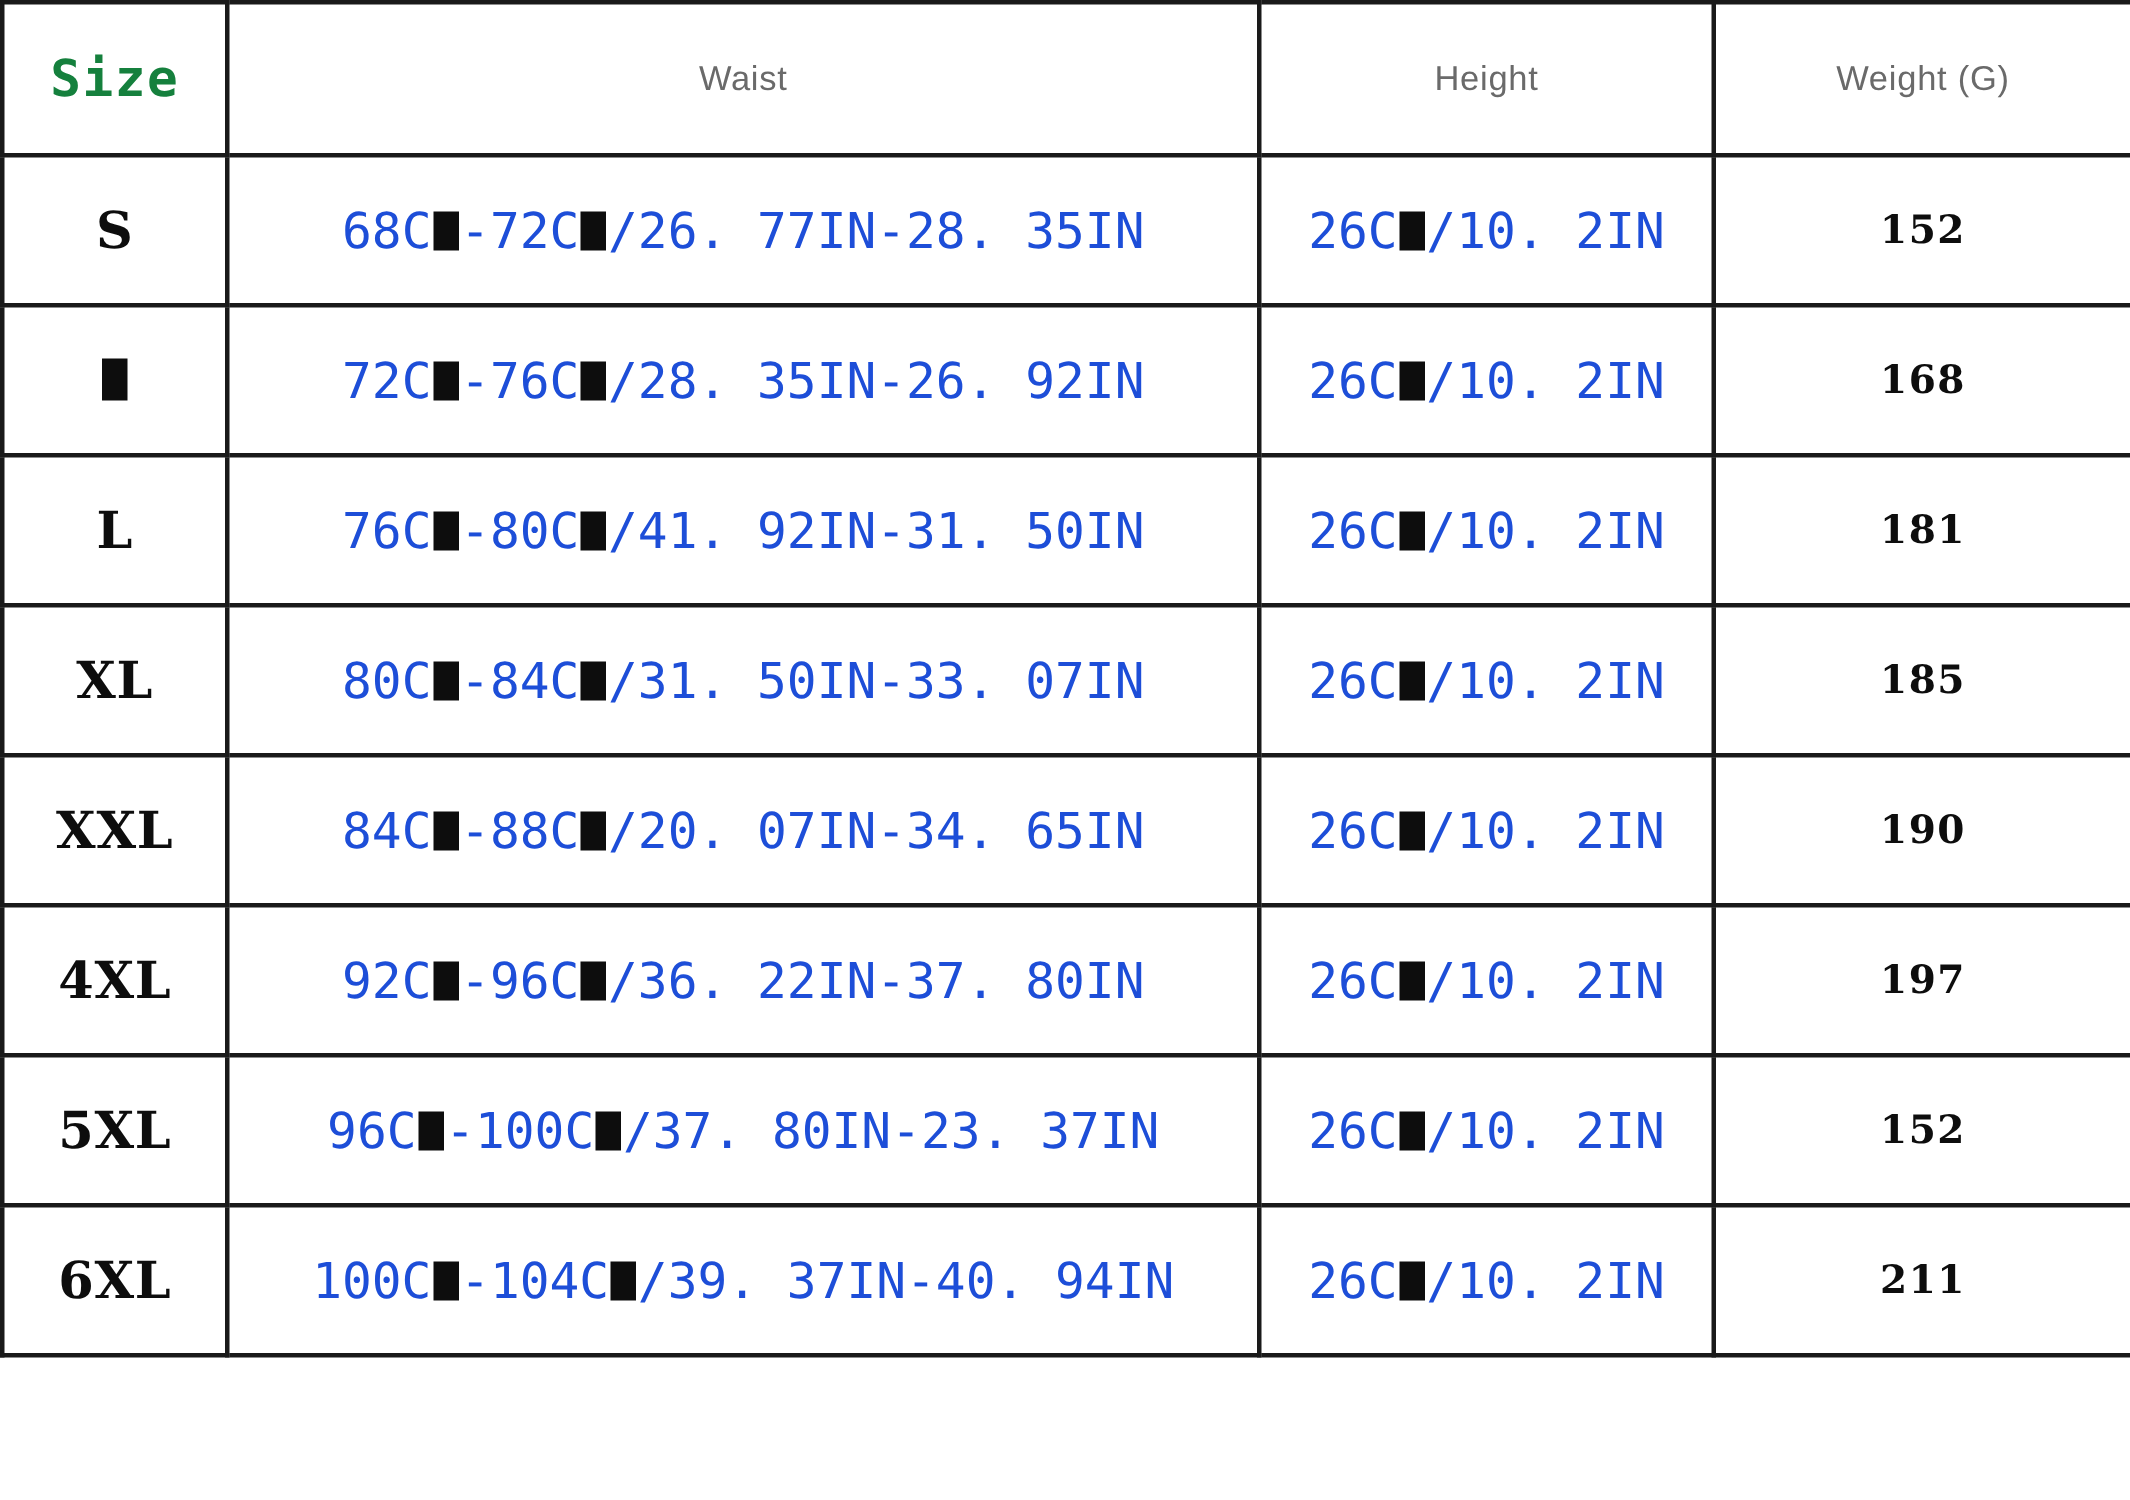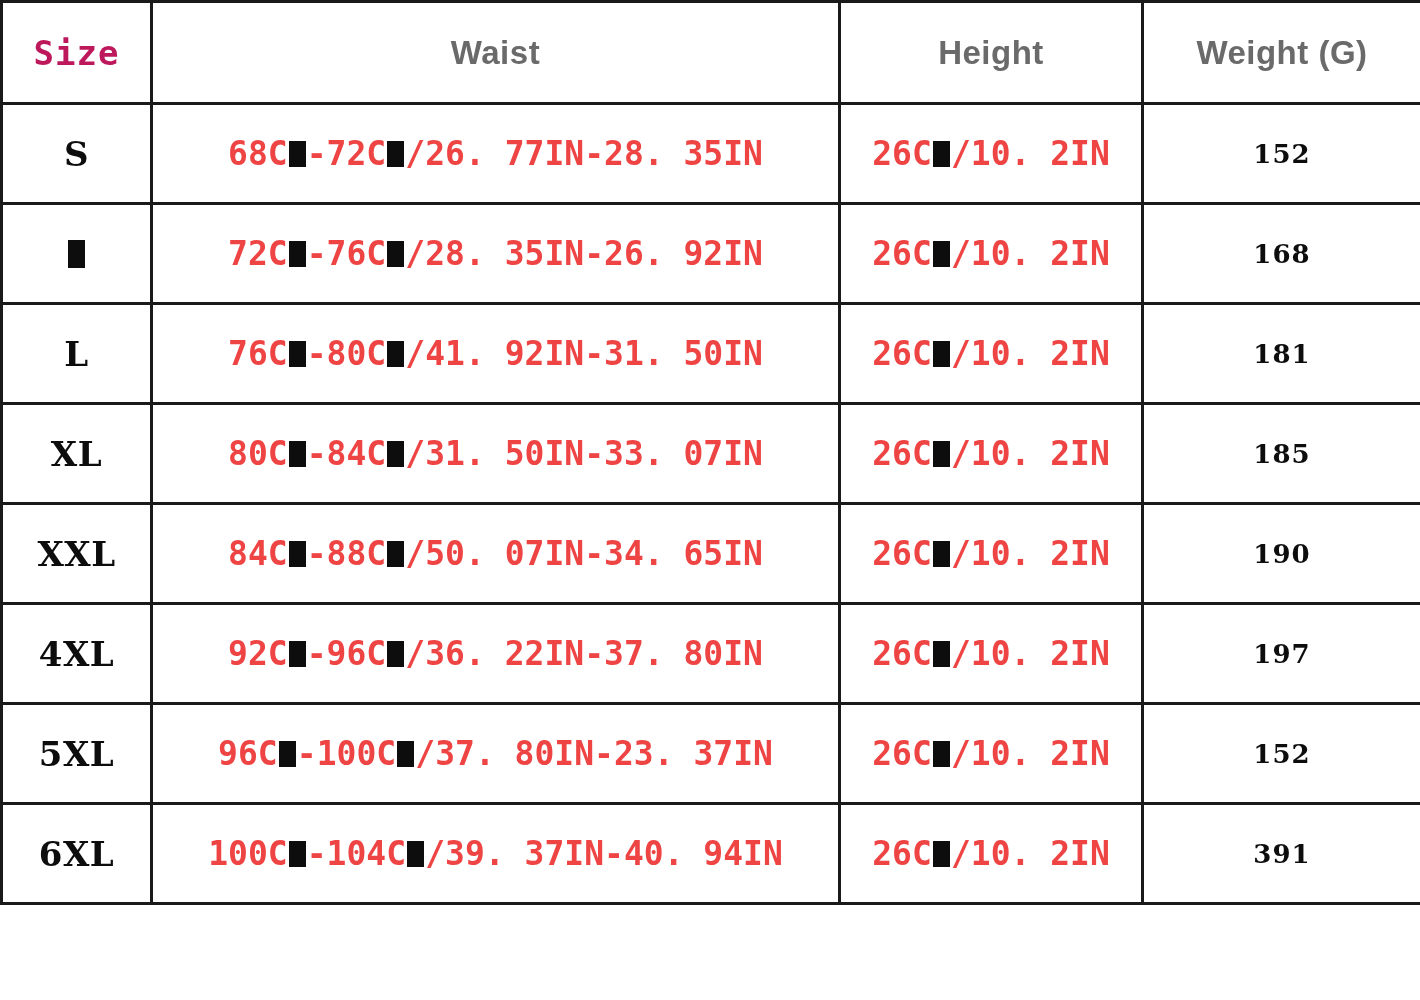--- a/index.html
+++ b/index.html
@@ -41,46 +41,46 @@
   .col-height { width: 303px; }
   .col-weight { width: 279px; }
 
   
   thead tr { height: 102px; }
 
   .hdr-mono {
     font-family: "DejaVu Sans Mono", "Liberation Mono", monospace;
     font-weight: 700;
     font-size: 34px;
-    color: #be185d;
+    color: #15803d;
     letter-spacing: 1px;
   }
   .hdr-sans {
     font-family: "Liberation Sans", sans-serif;
-    font-weight: 700;
-    font-size: 33px;
+    font-weight: 400;
+    font-size: 23px;
     color: #6a6a6a;
     letter-spacing: 0.5px;
   }
 
   
   tbody tr { height: 100px; }
 
   .cell-size {
     font-family: "DejaVu Serif", "Liberation Serif", serif;
     font-weight: 700;
     font-size: 34px;
     color: #0d0d0d;
     letter-spacing: 0.5px;
   }
   .cell-mono {
     font-family: "DejaVu Sans Mono", "Liberation Mono", monospace;
-    font-weight: 700;
+    font-weight: 400;
     font-size: 33px;
-    color: #ef4444;
+    color: #1d4ed8;
     letter-spacing: 0px;
     white-space: nowrap;
   }
   .cell-weight {
     font-family: "DejaVu Serif", "Liberation Serif", serif;
     font-weight: 700;
     font-size: 26px;
     color: #0d0d0d;
     letter-spacing: 1px;
   }
@@ -135,36 +135,36 @@
         <td class="cell-weight"><span>181</span></td>
       </tr>
       <tr>
         <td class="cell-size"><span>XL</span></td>
         <td class="cell-mono"><span>80C</span><span class="tofu"></span><span>-84C</span><span class="tofu"></span><span>/31. 50IN-33. 07IN</span></td>
         <td class="cell-mono"><span>26C</span><span class="tofu"></span><span>/10. 2IN</span></td>
         <td class="cell-weight"><span>185</span></td>
       </tr>
       <tr>
         <td class="cell-size"><span>XXL</span></td>
-        <td class="cell-mono"><span>84C</span><span class="tofu"></span><span>-88C</span><span class="tofu"></span><span>/50. 07IN-34. 65IN</span></td>
+        <td class="cell-mono"><span>84C</span><span class="tofu"></span><span>-88C</span><span class="tofu"></span><span>/20. 07IN-34. 65IN</span></td>
         <td class="cell-mono"><span>26C</span><span class="tofu"></span><span>/10. 2IN</span></td>
         <td class="cell-weight"><span>190</span></td>
       </tr>
       <tr>
         <td class="cell-size"><span>4XL</span></td>
         <td class="cell-mono"><span>92C</span><span class="tofu"></span><span>-96C</span><span class="tofu"></span><span>/36. 22IN-37. 80IN</span></td>
         <td class="cell-mono"><span>26C</span><span class="tofu"></span><span>/10. 2IN</span></td>
         <td class="cell-weight"><span>197</span></td>
       </tr>
       <tr>
         <td class="cell-size"><span>5XL</span></td>
         <td class="cell-mono"><span>96C</span><span class="tofu"></span><span>-100C</span><span class="tofu"></span><span>/37. 80IN-23. 37IN</span></td>
         <td class="cell-mono"><span>26C</span><span class="tofu"></span><span>/10. 2IN</span></td>
         <td class="cell-weight"><span>152</span></td>
       </tr>
       <tr>
         <td class="cell-size"><span>6XL</span></td>
         <td class="cell-mono"><span>100C</span><span class="tofu"></span><span>-104C</span><span class="tofu"></span><span>/39. 37IN-40. 94IN</span></td>
         <td class="cell-mono"><span>26C</span><span class="tofu"></span><span>/10. 2IN</span></td>
-        <td class="cell-weight"><span>391</span></td>
+        <td class="cell-weight"><span>211</span></td>
       </tr>
     </tbody>
 </table>
 
 </body></html>

